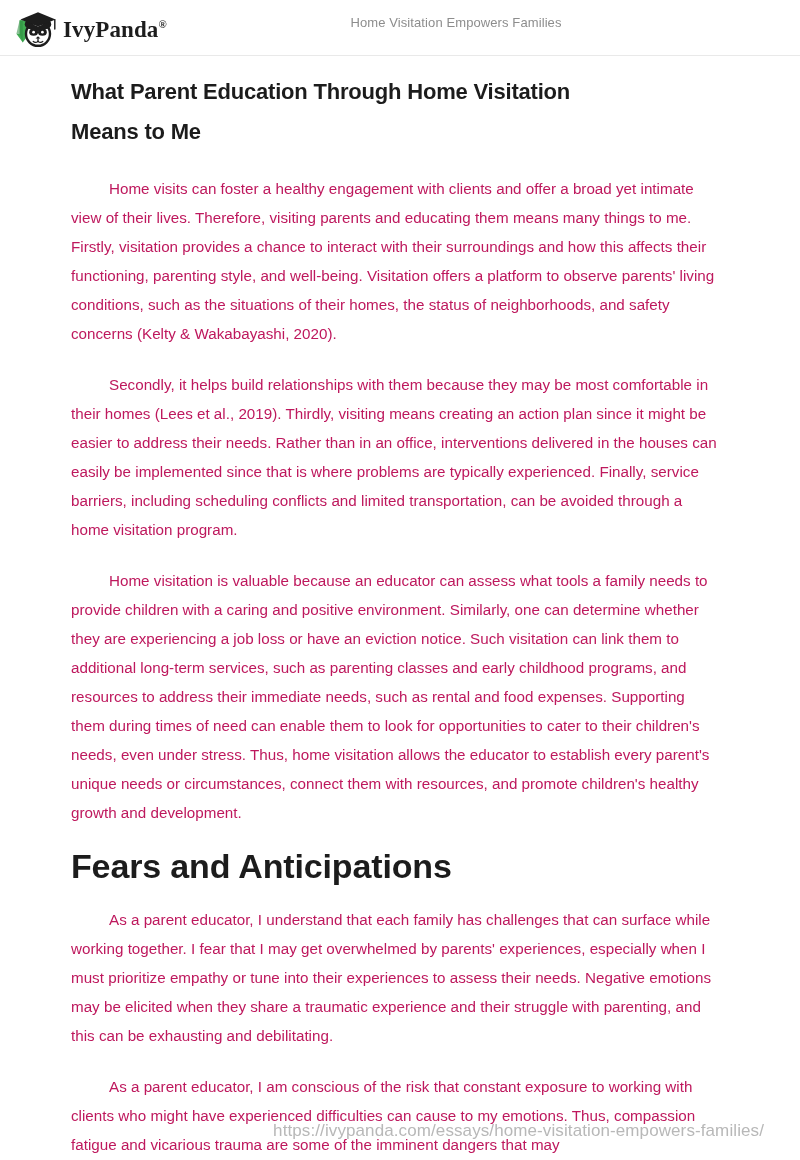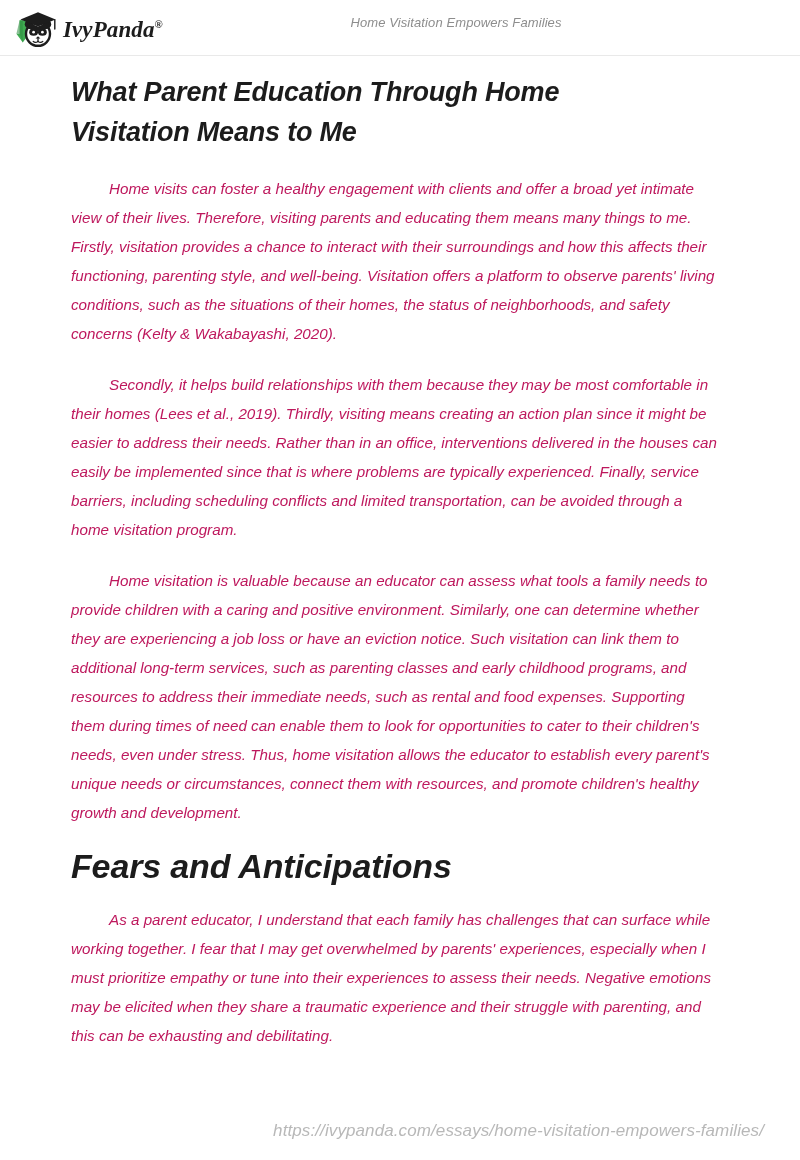--- a/index.html
+++ b/index.html
@@ -14,21 +14,20 @@
     color: #231f20;
     position: relative;
     overflow: hidden;
   }
 
   .page {
     position: relative;
     width: 800px;
     height: 1160px;
     box-sizing: border-box;
-    font-style: italic;
   }
 
   
   .site-header {
     position: absolute;
     top: 0;
     left: 0;
     width: 800px;
     height: 56px;
     box-sizing: border-box;
@@ -86,21 +85,21 @@
   
   .article {
     position: absolute;
     left: 71px;
     top: 72px;
     width: 650px;
   }
 
   h1.doc-title {
     margin: 0;
-    font-size: 27px;
+    font-size: 22px;
     line-height: 40px;
     font-weight: bold;
     color: #1c1c1c;
     letter-spacing: -0.2px;
     max-width: 560px;
   }
 
   h2.doc-heading {
     margin: 0;
     padding-top: 22px;
@@ -184,18 +183,19 @@
 
     <h1 class="doc-title">What Parent Education Through Home Visitation Means to Me</h1>
 
     <p class="doc-para first-para">Home visits can foster a healthy engagement with clients and offer a broad yet intimate view of their lives. Therefore, visiting parents and educating them means many things to me. Firstly, visitation provides a chance to interact with their surroundings and how this affects their functioning, parenting style, and well-being. Visitation offers a platform to observe parents' living conditions, such as the situations of their homes, the status of neighborhoods, and safety concerns (Kelty &amp; Wakabayashi, 2020).</p>
     <p class="doc-para">Secondly, it helps build relationships with them because they may be most comfortable in their homes (Lees et al., 2019). Thirdly, visiting means creating an action plan since it might be easier to address their needs. Rather than in an office, interventions delivered in the houses can easily be implemented since that is where problems are typically experienced. Finally, service barriers, including scheduling conflicts and limited transportation, can be avoided through a home visitation program.</p>
     <p class="doc-para">Home visitation is valuable because an educator can assess what tools a family needs to provide children with a caring and positive environment. Similarly, one can determine whether they are experiencing a job loss or have an eviction notice. Such visitation can link them to additional long-term services, such as parenting classes and early childhood programs, and resources to address their immediate needs, such as rental and food expenses. Supporting them during times of need can enable them to look for opportunities to cater to their children's needs, even under stress. Thus, home visitation allows the educator to establish every parent's unique needs or circumstances, connect them with resources, and promote children's healthy growth and development.</p>
 
     <h2 class="doc-heading">Fears and Anticipations</h2>
 
     <p class="doc-para after-heading">As a parent educator, I understand that each family has challenges that can surface while working together. I fear that I may get overwhelmed by parents' experiences, especially when I must prioritize empathy or tune into their experiences to assess their needs. Negative emotions may be elicited when they share a traumatic experience and their struggle with parenting, and this can be exhausting and debilitating.</p>
+    <p class="doc-para">As a parent educator, I am conscious of the risk that constant exposure to working with clients who might have experienced difficulties can cause to my emotions. Thus, compassion fatigue and vicarious trauma are some of the imminent dangers that may</p>
 
   </div>
 
   <div class="footer-url">https://ivypanda.com/essays/home-visitation-empowers-families/</div>
 
 </div>
 
 </body></html>

